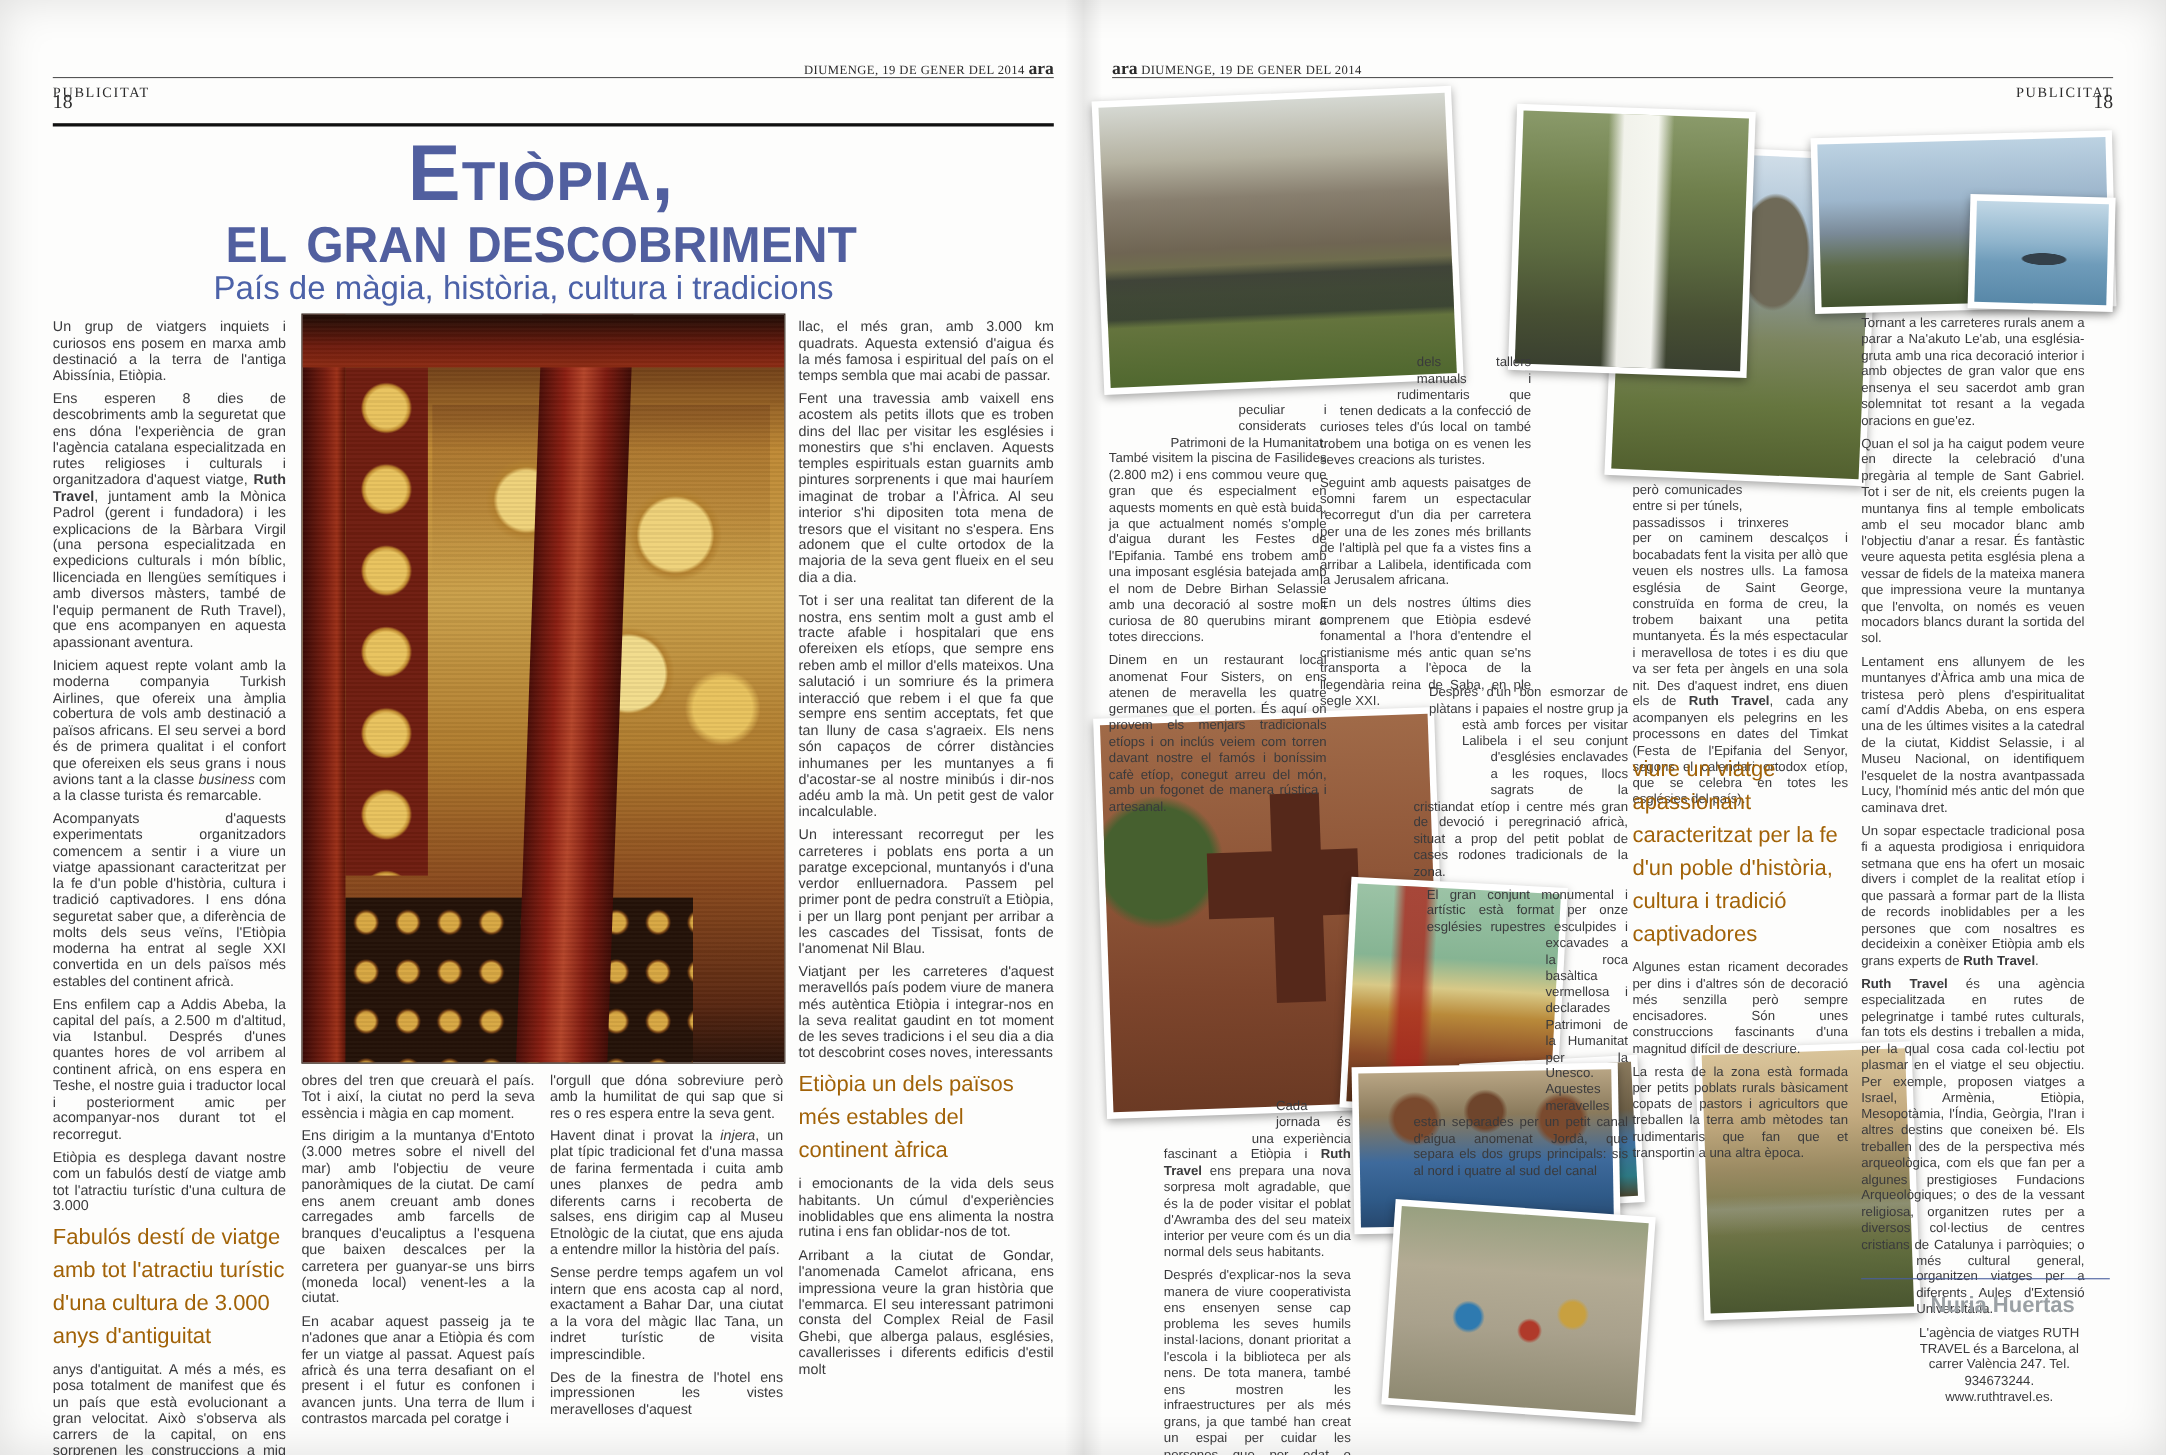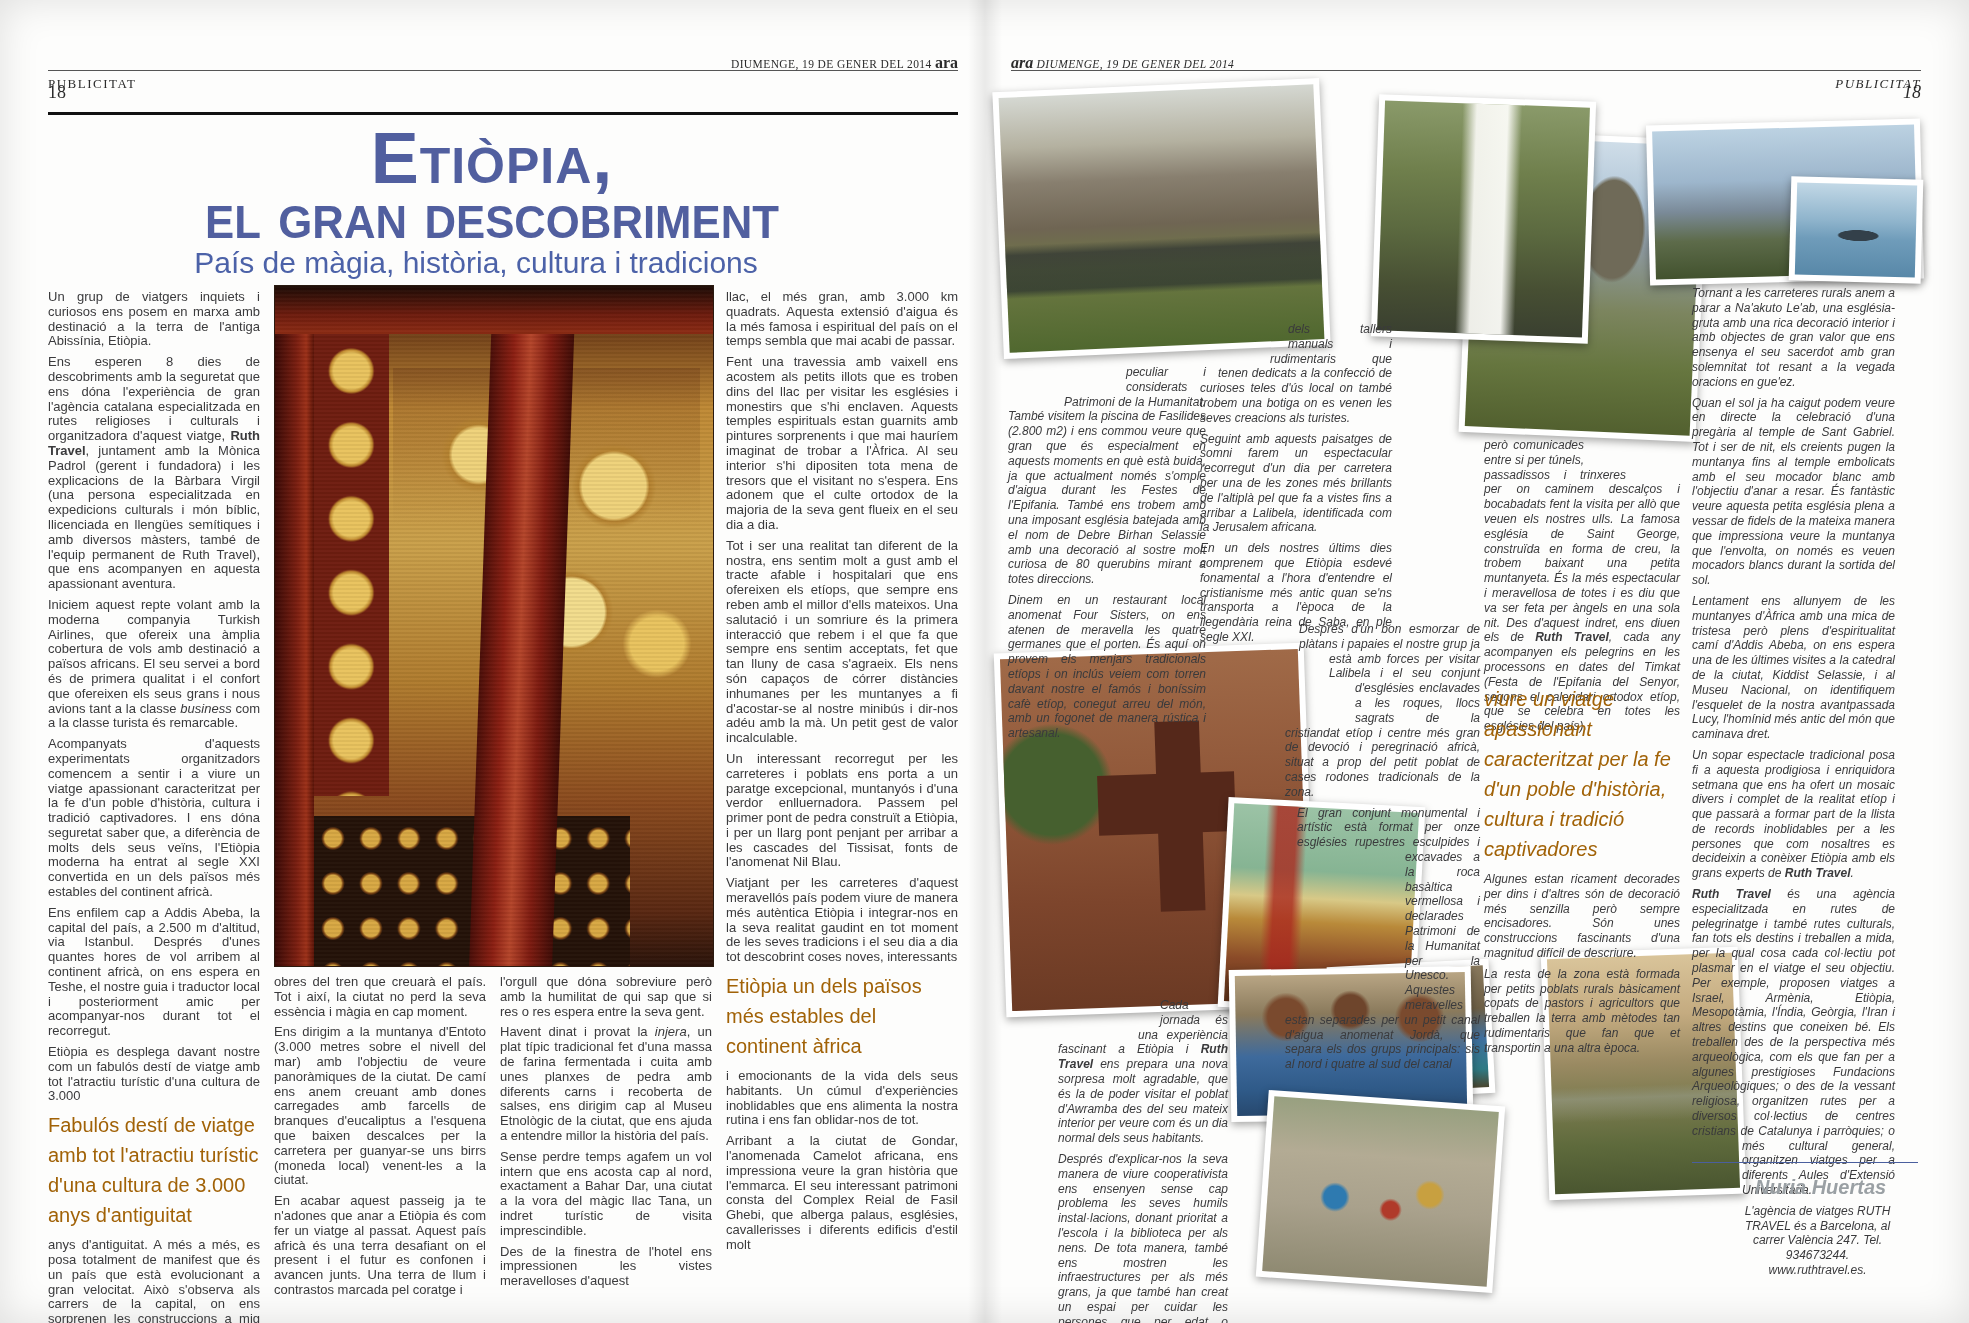--- a/index.html
+++ b/index.html
@@ -1,20 +1,20 @@
 <!DOCTYPE html>
 <html><head>
 <meta charset="utf-8">
 <style>
   html,body{margin:0;padding:0;background:#e8e8e6;}
   #spread{position:relative;width:1969px;height:1323px;background:#fdfdfc;overflow:hidden;
           font-family:"Liberation Sans",sans-serif;color:#3a3a3c;
           box-shadow:inset 0 0 40px rgba(0,0,0,.12);}
   .page{position:absolute;top:0;width:984px;height:1323px;}
-  #pageL{left:0;} #pageR{left:985px;font-style:italic;}
+  #pageL{left:0;} #pageR{left:985px;}
   .fold{position:absolute;left:968px;top:0;width:34px;height:1323px;
         background:linear-gradient(90deg,rgba(0,0,0,0),rgba(0,0,0,.08) 50%,rgba(0,0,0,0));}
   
   .hdr{font-family:"Liberation Serif",serif;color:#2b2b2b;}
   .hnum{position:absolute;font-size:18px;margin-top:32px;}
   .hrule{position:absolute;height:1px;background:#555;}
   .hpub{position:absolute;font-size:13px;letter-spacing:1.5px;}
   .hdate{position:absolute;font-size:11.5px;letter-spacing:.4px;white-space:nowrap;}
   .hbrand{font-weight:bold;font-size:16px;letter-spacing:0;}
   .blackbar{position:absolute;left:48px;top:112px;width:910px;height:3px;background:#111;}

